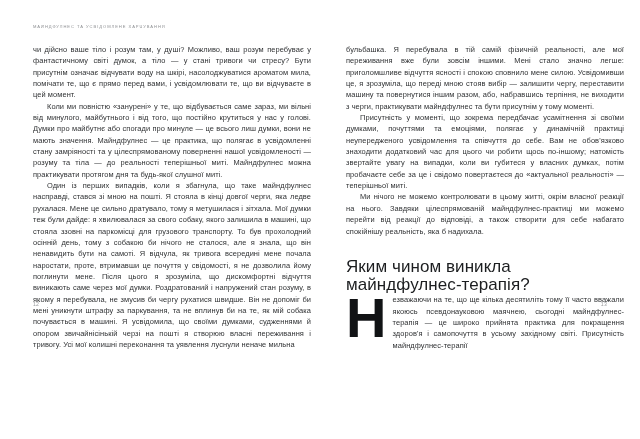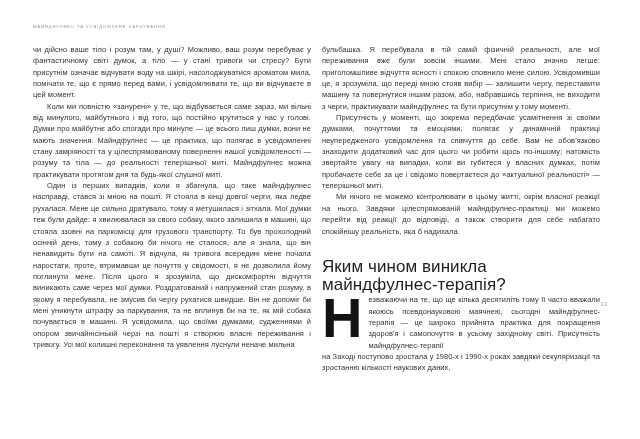--- a/index.html
+++ b/index.html
@@ -42,21 +42,21 @@
     width: 278px;
     font-size: 7.45px;
     line-height: 11.35px;
     color: #2f3133;
     text-align: justify;
     letter-spacing: 0.01em;
     -webkit-hyphens: manual;
     hyphens: manual;
   }
   .col-left  { left: 33px; }
-  .col-right { left: 322px; }
+  .col-right { left: 346px; }
 
   .col p {
     margin: 0;
   }
   .col p.indent {
     text-indent: 14px;
   }
 
   
   .section-heading {
@@ -119,19 +119,18 @@
   <div class="col col-right">
     <p>бульбашка. Я перебувала в тій самій фізичній реальності, але мої переживання вже були зовсім іншими. Мені стало значно легше: приголомшливе відчуття ясності і спокою сповнило мене силою. Усвідомивши це, я зрозуміла, що переді мною стояв вибір — залишити чергу, переставити машину та повернутися іншим разом, або, набравшись терпіння, не виходити з черги, практикувати майндфулнес та бути присутнім у тому моменті.</p>
     <p class="indent">Присутність у моменті, що зокрема передбачає усамітнення зі своїми думками, почуттями та емоціями, полягає у динамічній практиці неупередженого усвідомлення та співчуття до себе. Вам не обов'язково знаходити додатковий час для цього чи робити щось по-іншому; натомість звертайте увагу на випадки, коли ви губитеся у власних думках, потім пробачаєте себе за це і свідомо повертаєтеся до «актуальної реальності» — теперішньої миті.</p>
     <p class="indent">Ми нічого не можемо контролювати в цьому житті, окрім власної реакції на нього. Завдяки цілеспрямованій майндфулнес-практиці ми можемо перейти від реакції до відповіді, а також створити для себе набагато спокійнішу реальність, яка б надихала.</p>
 
     <h2 class="section-heading">Яким чином виникла майндфулнес-терапія?</h2>
 
     <p class="dropcap-para">
       <span class="dropcap">Н</span><span>езважаючи на те, що ще кілька десятиліть тому її часто вважали якоюсь псевдонауковою маячнею, сьогодні майндфулнес-терапія — це широко прийнята практика для покращення здоров'я і самопочуття в усьому західному світі. Присутність майндфулнес-терапії</span>
     </p>
-    <p class="tail-para">на Заході поступово зростала у 1980-х і 1990-х роках завдяки секуляризації та зростанню кількості наукових даних,</p>
   </div>
 
   <div class="folio folio-left">12</div>
   <div class="folio folio-right">13</div>
 
 </div>
 
 </body></html>

